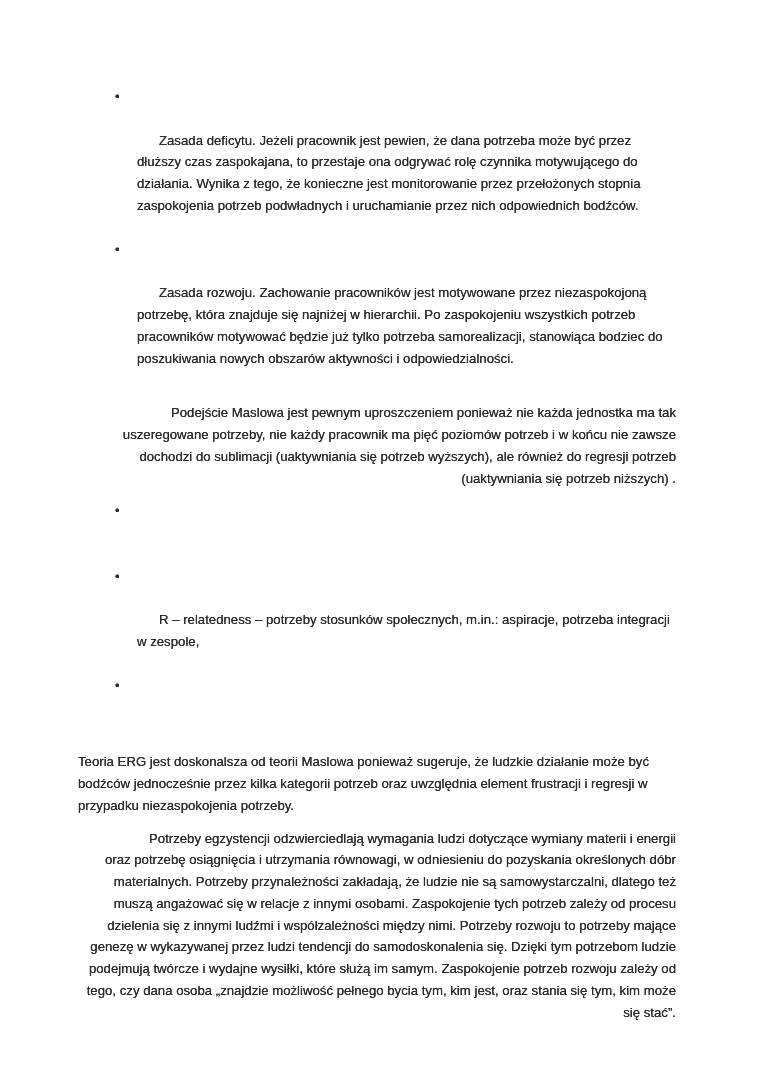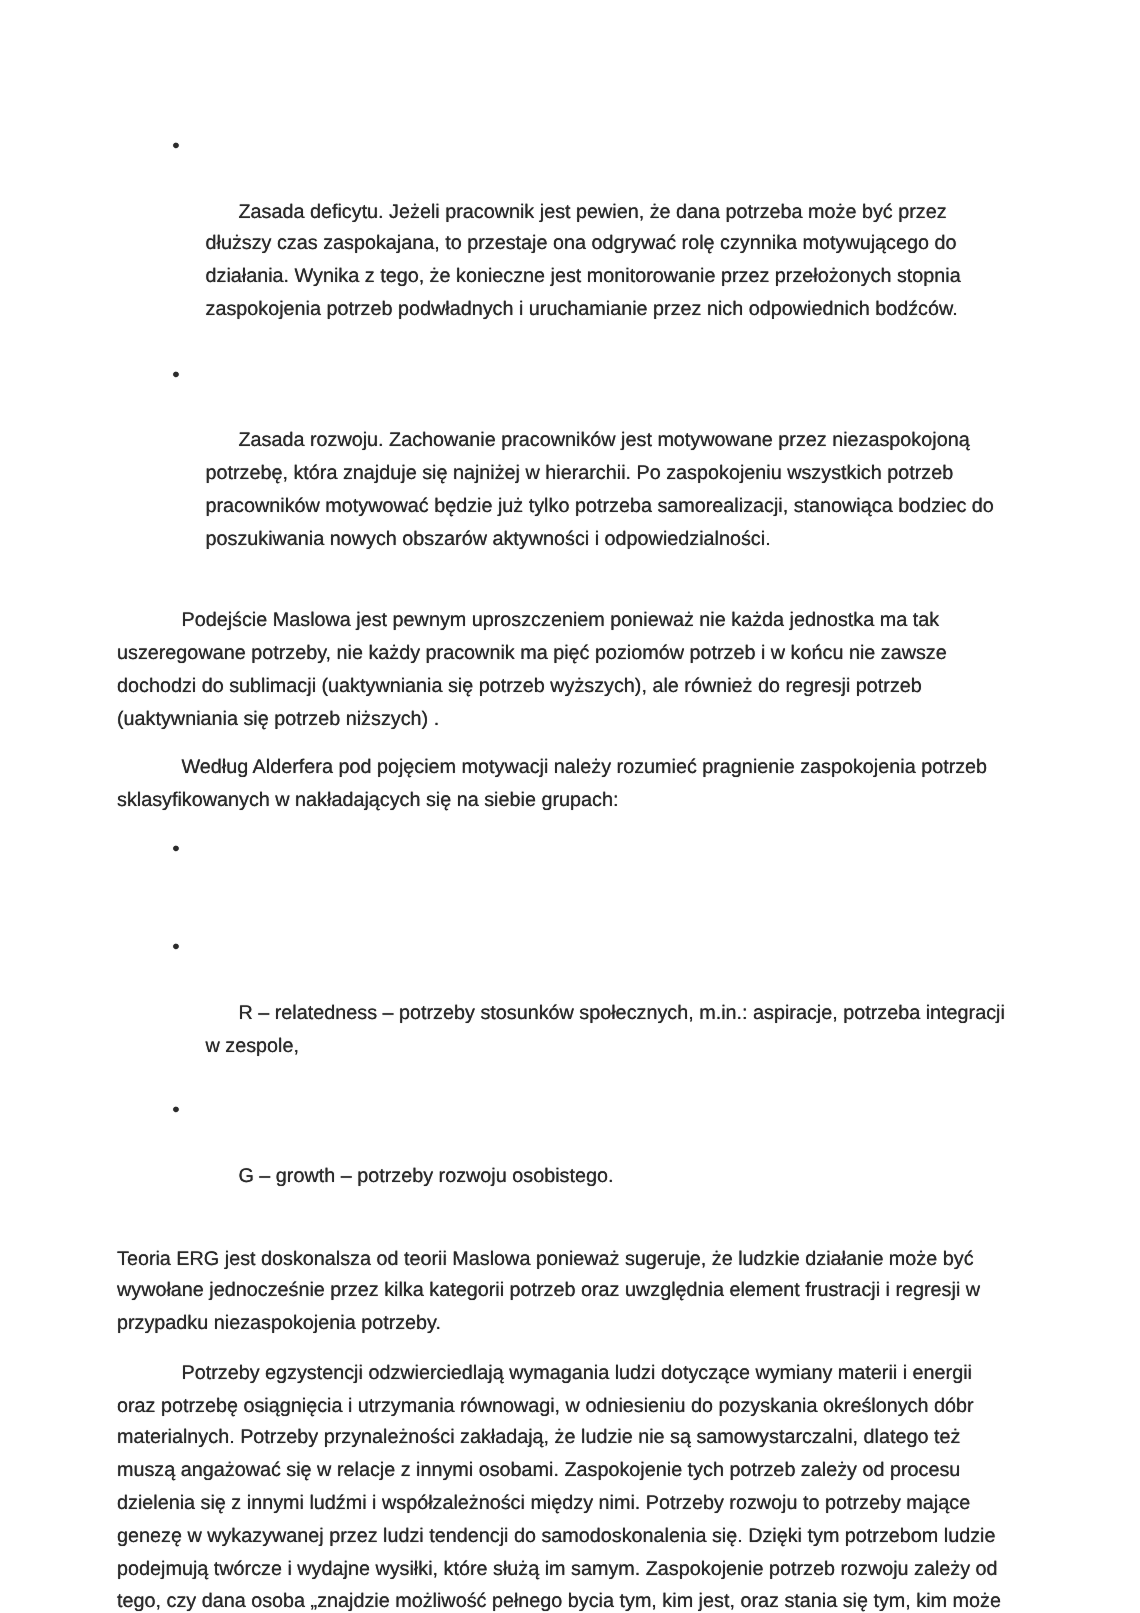--- a/index.html
+++ b/index.html
@@ -27,20 +27,21 @@
     font-size: 13.2px;
     line-height: 21.8px;
     white-space: pre-wrap;       
     text-shadow: 0 0 0.5px currentColor;  
   }
   .page p {
     margin: 0 0 11px 0;
   }
   .page p.indent {
     text-indent: 43px;           
+    text-align: right;
   }
   .bullets {
     margin: 0 0 11px 0;
     padding: 0 0 0 59px;
     list-style: none;
   }
   .bullets li {
     position: relative;
     margin: 0;
   }
@@ -61,33 +62,31 @@
       <span>Zasada deficytu. Jeżeli pracownik jest pewien, że dana potrzeba może być przez dłuższy czas zaspokajana, to przestaje ona odgrywać rolę czynnika motywującego do działania. Wynika z tego, że konieczne jest monitorowanie przez przełożonych stopnia zaspokojenia potrzeb podwładnych i uruchamianie przez nich odpowiednich bodźców.</span>
     </li>
     <li>
       <span class="bullet-glyph">•</span>
       <span>Zasada rozwoju. Zachowanie pracowników jest motywowane przez niezaspokojoną potrzebę, która znajduje się najniżej w hierarchii. Po zaspokojeniu wszystkich potrzeb pracowników motywować będzie już tylko potrzeba samorealizacji, stanowiąca bodziec do poszukiwania nowych obszarów aktywności i odpowiedzialności.</span>
     </li>
   </ul>
 
   <p class="indent">Podejście Maslowa jest pewnym uproszczeniem ponieważ nie każda jednostka ma tak uszeregowane potrzeby, nie każdy pracownik ma pięć poziomów potrzeb i w końcu nie zawsze dochodzi do sublimacji (uaktywniania się potrzeb wyższych), ale również do regresji potrzeb (uaktywniania się potrzeb niższych) .</p>
 
-  <p class="indent">Według Alderfera pod pojęciem motywacji należy rozumieć pragnienie zaspokojenia potrzeb sklasyfikowanych w nakładających się na siebie grupach:</p>
 
   <ul class="bullets">
     <li>
       <span class="bullet-glyph">•</span>
     </li>
     <li>
       <span class="bullet-glyph">•</span>
       <span>R – relatedness – potrzeby stosunków społecznych, m.in.: aspiracje, potrzeba integracji  w zespole,</span>
     </li>
     <li>
       <span class="bullet-glyph">•</span>
-      <span>G – growth – potrzeby rozwoju osobistego.</span>
     </li>
   </ul>
 
-  <p class="flush">Teoria ERG jest doskonalsza od teorii Maslowa ponieważ sugeruje, że ludzkie działanie może być wywołane jednocześnie przez kilka kategorii potrzeb oraz uwzględnia element frustracji i regresji w przypadku niezaspokojenia potrzeby.</p>
+  <p class="flush">Teoria ERG jest doskonalsza od teorii Maslowa ponieważ sugeruje, że ludzkie działanie może być bodźców jednocześnie przez kilka kategorii potrzeb oraz uwzględnia element frustracji i regresji w przypadku niezaspokojenia potrzeby.</p>
 
   <p class="indent">Potrzeby egzystencji odzwierciedlają wymagania ludzi dotyczące wymiany materii i energii oraz potrzebę osiągnięcia i utrzymania równowagi, w odniesieniu do pozyskania określonych dóbr materialnych. Potrzeby przynależności zakładają, że ludzie nie są samowystarczalni, dlatego też muszą angażować się w relacje z innymi osobami. Zaspokojenie tych potrzeb zależy od procesu dzielenia się z innymi ludźmi i współzależności między nimi. Potrzeby rozwoju to potrzeby mające genezę w wykazywanej przez ludzi tendencji do samodoskonalenia się. Dzięki tym potrzebom ludzie podejmują twórcze i wydajne wysiłki, które służą im samym. Zaspokojenie potrzeb rozwoju zależy od tego, czy dana osoba „znajdzie możliwość pełnego bycia tym, kim jest, oraz stania się tym, kim może się stać”.</p>
 
 </div>
 
 </body></html>

